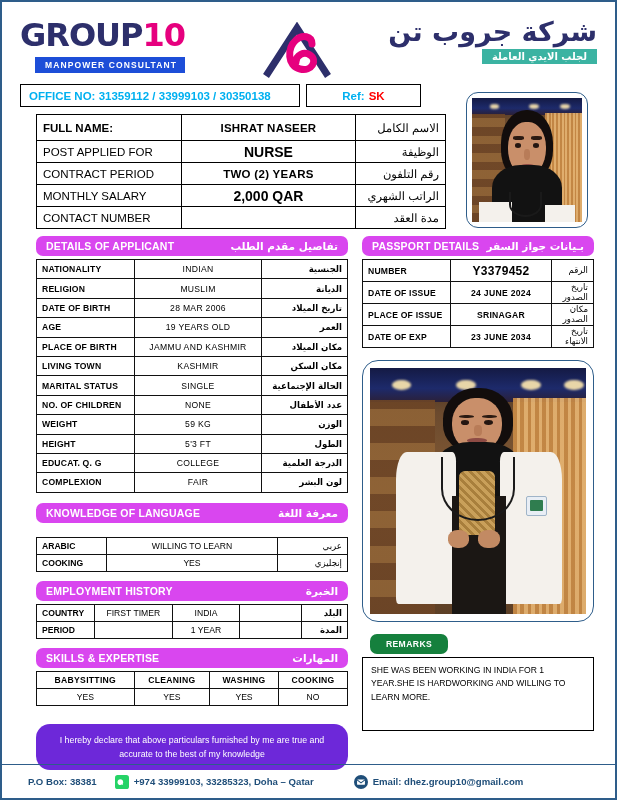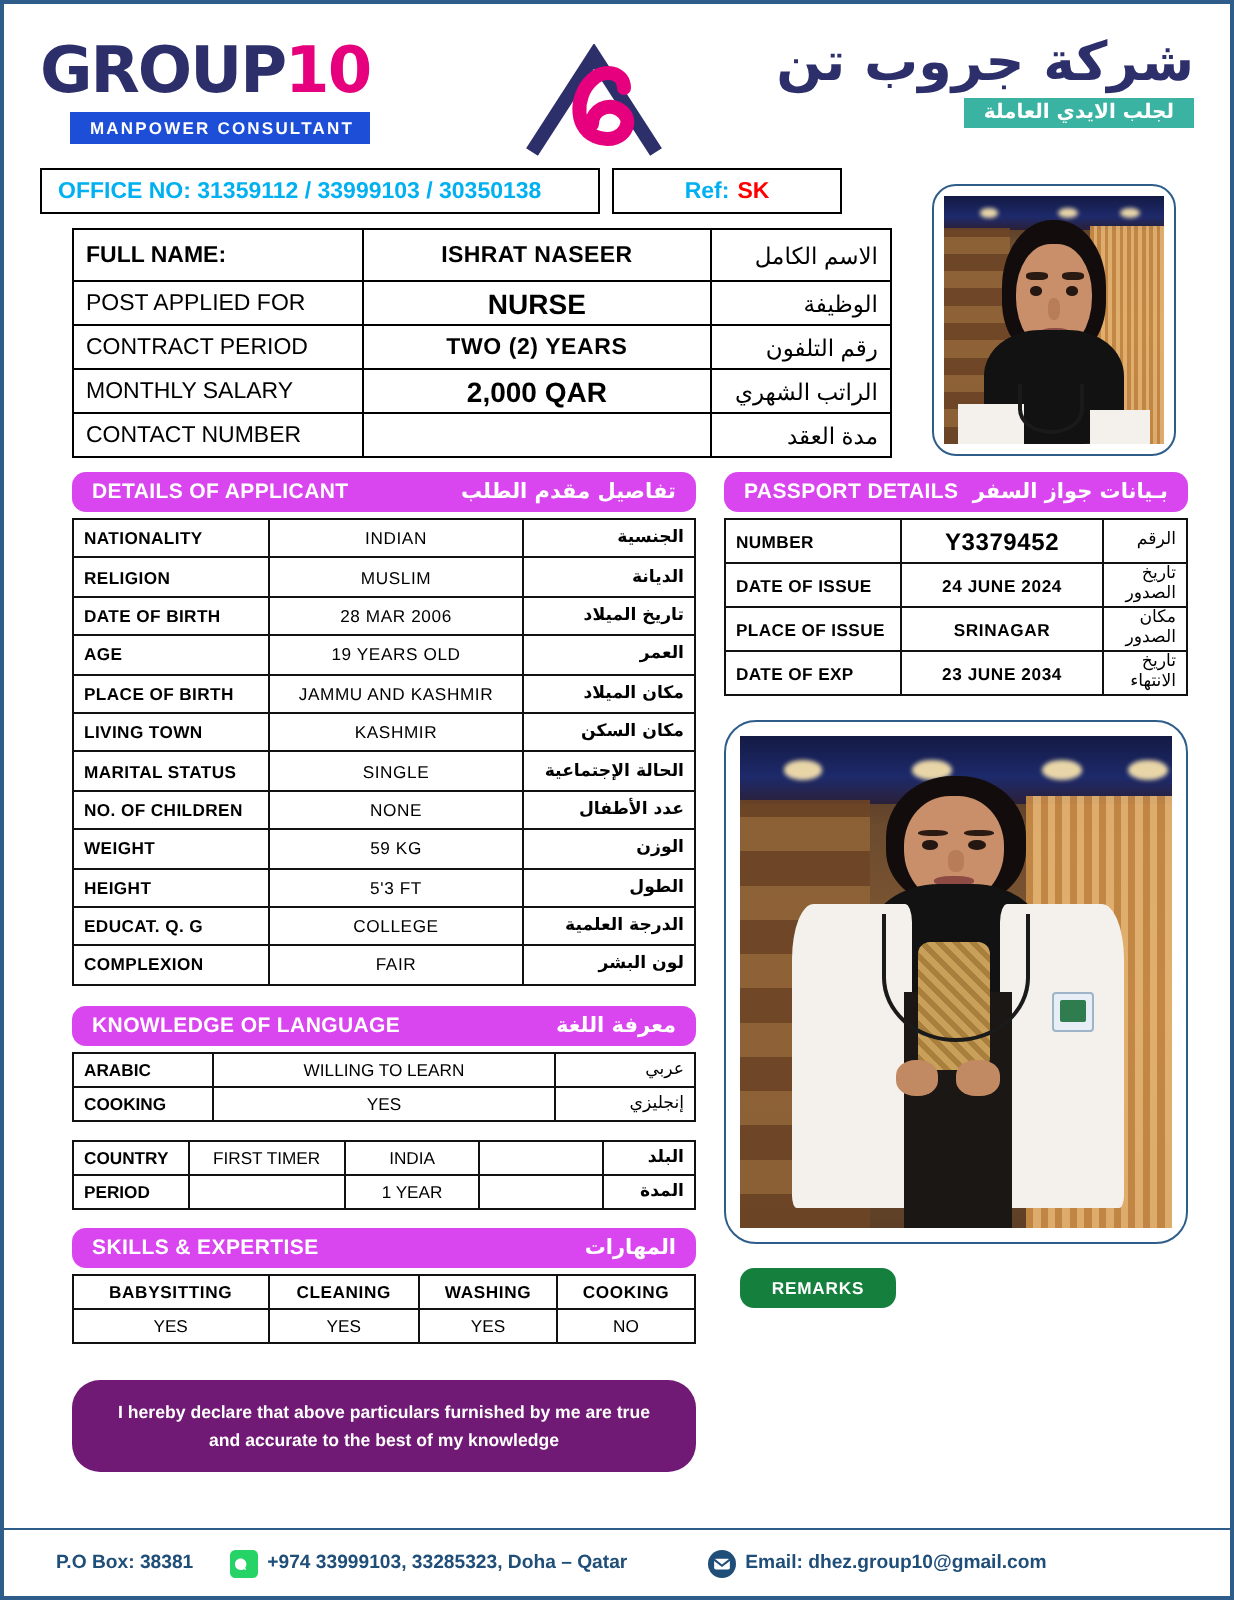--- a/index.html
+++ b/index.html
@@ -99,21 +99,21 @@
   .dtable td {
     border: 1px solid #111; height: 19.4px;
     font-size: 8.6px; padding: 0 5px;
   }
   .d-label { width: 98px; font-weight: bold; letter-spacing: 0.2px; }
   .d-value { text-align: center; letter-spacing: 0.3px; }
   .d-ar { width: 86px; text-align: right; direction: rtl; font-weight: bold;
           font-family: "DejaVu Sans", serif; font-size: 9px; }
 
   .lang-sec { margin-top: 10px; }
-  .ltable { width: 100%; border-collapse: collapse; margin-top: 3px; }
+  .ltable { width: 100%; border-collapse: collapse; margin-top: 14px; }
   .ltable td { border: 1px solid #111; height: 17px; font-size: 8.6px; padding: 0 5px; }
   .l-label { width: 70px; font-weight: bold; }
   .l-value { text-align: center; }
   .l-ar { width: 70px; text-align: right; direction: rtl; font-family: "DejaVu Sans", serif; font-size: 9.5px; }
 
   .emp-sec { margin-top: 9px; }
   .etable { width: 100%; border-collapse: collapse; margin-top: 3px; }
   .etable td { border: 1px solid #111; height: 17px; font-size: 8.6px; padding: 0 5px; }
   .e-label { width: 58px; font-weight: bold; }
   .e-c2 { width: 78px; text-align: center; }
@@ -122,23 +122,23 @@
   .e-ar { width: 46px; text-align: right; direction: rtl; font-weight: bold;
           font-family: "DejaVu Sans", serif; font-size: 8.5px; }
 
   .skill-sec { margin-top: 9px; }
   .stable { width: 100%; border-collapse: collapse; margin-top: 3px; }
   .stable td { border: 1px solid #111; height: 17px; font-size: 8.6px; text-align: center; }
   .stable td.sh { font-weight: bold; letter-spacing: 0.3px; }
 
   .declare {
     margin-top: 18px;
-    background: #701a75; color: #fff;
+    background: #6d28d9; color: #fff;
     border-radius: 14px; padding: 9px 16px;
-    text-align: center; font-size: 8.8px; font-weight: bold; line-height: 1.6;
+    text-align: center; font-size: 8.8px; font-weight: normal; line-height: 1.6;
   }
 
   
   .right-col { position: absolute; left: 360px; top: 234px; width: 232px; }
   .ptable { width: 100%; border-collapse: collapse; margin-top: 3px; }
   .ptable td { border: 1px solid #111; height: 22px; font-size: 8.6px; padding: 0 5px; }
   .p-label { width: 88px; font-weight: bold; letter-spacing: 0.2px; }
   .p-value { text-align: center; font-weight: bold; letter-spacing: 0.3px; }
   .p-value.big { font-size: 12px; }
   .p-ar { width: 42px; text-align: right; direction: rtl;
@@ -379,20 +379,24 @@
             <tr>
               <td class="l-label">COOKING</td>
               <td class="l-value">YES</td>
               <td class="l-ar">إنجليزي</td>
             </tr>
           </tbody>
       </table>
     </div>
 
     <div class="emp-sec">
+      <div class="sec-head">
+        <span class="en">EMPLOYMENT HISTORY</span>
+        <span class="ar">الخبرة</span>
+      </div>
       <table class="etable">
         <tbody id="employment-rows">
             <tr>
               <td class="e-label">COUNTRY</td>
               <td class="e-c2">FIRST TIMER</td>
               <td class="e-c3">INDIA</td>
               <td class="e-c4"></td>
               <td class="e-ar">البلد</td>
             </tr>
             <tr>
@@ -493,20 +497,21 @@
               <i></i>
             </div>
           <div class="ph-hand" style="left:36%;top:66%;width:10%;height:7%"></div>
           <div class="ph-hand" style="left:50%;top:66%;width:10%;height:7%"></div>
         </div>
       </div>
     </div>
 
     <div class="remarks-wrap">
       <div class="remarks-pill">REMARKS</div>
+      <div class="remarks-box">SHE WAS BEEN WORKING IN INDIA FOR 1 YEAR.SHE IS HARDWORKING AND WILLING TO LEARN MORE.</div>
     </div>
   </div>
 
   <div class="footer">
     <div class="f-item f-pobox">
       <span>P.O Box: 38381</span>
     </div>
     <div class="f-item f-phone">
       <span class="f-ico">
         <svg viewBox="0 0 16 16" width="14" height="14">

